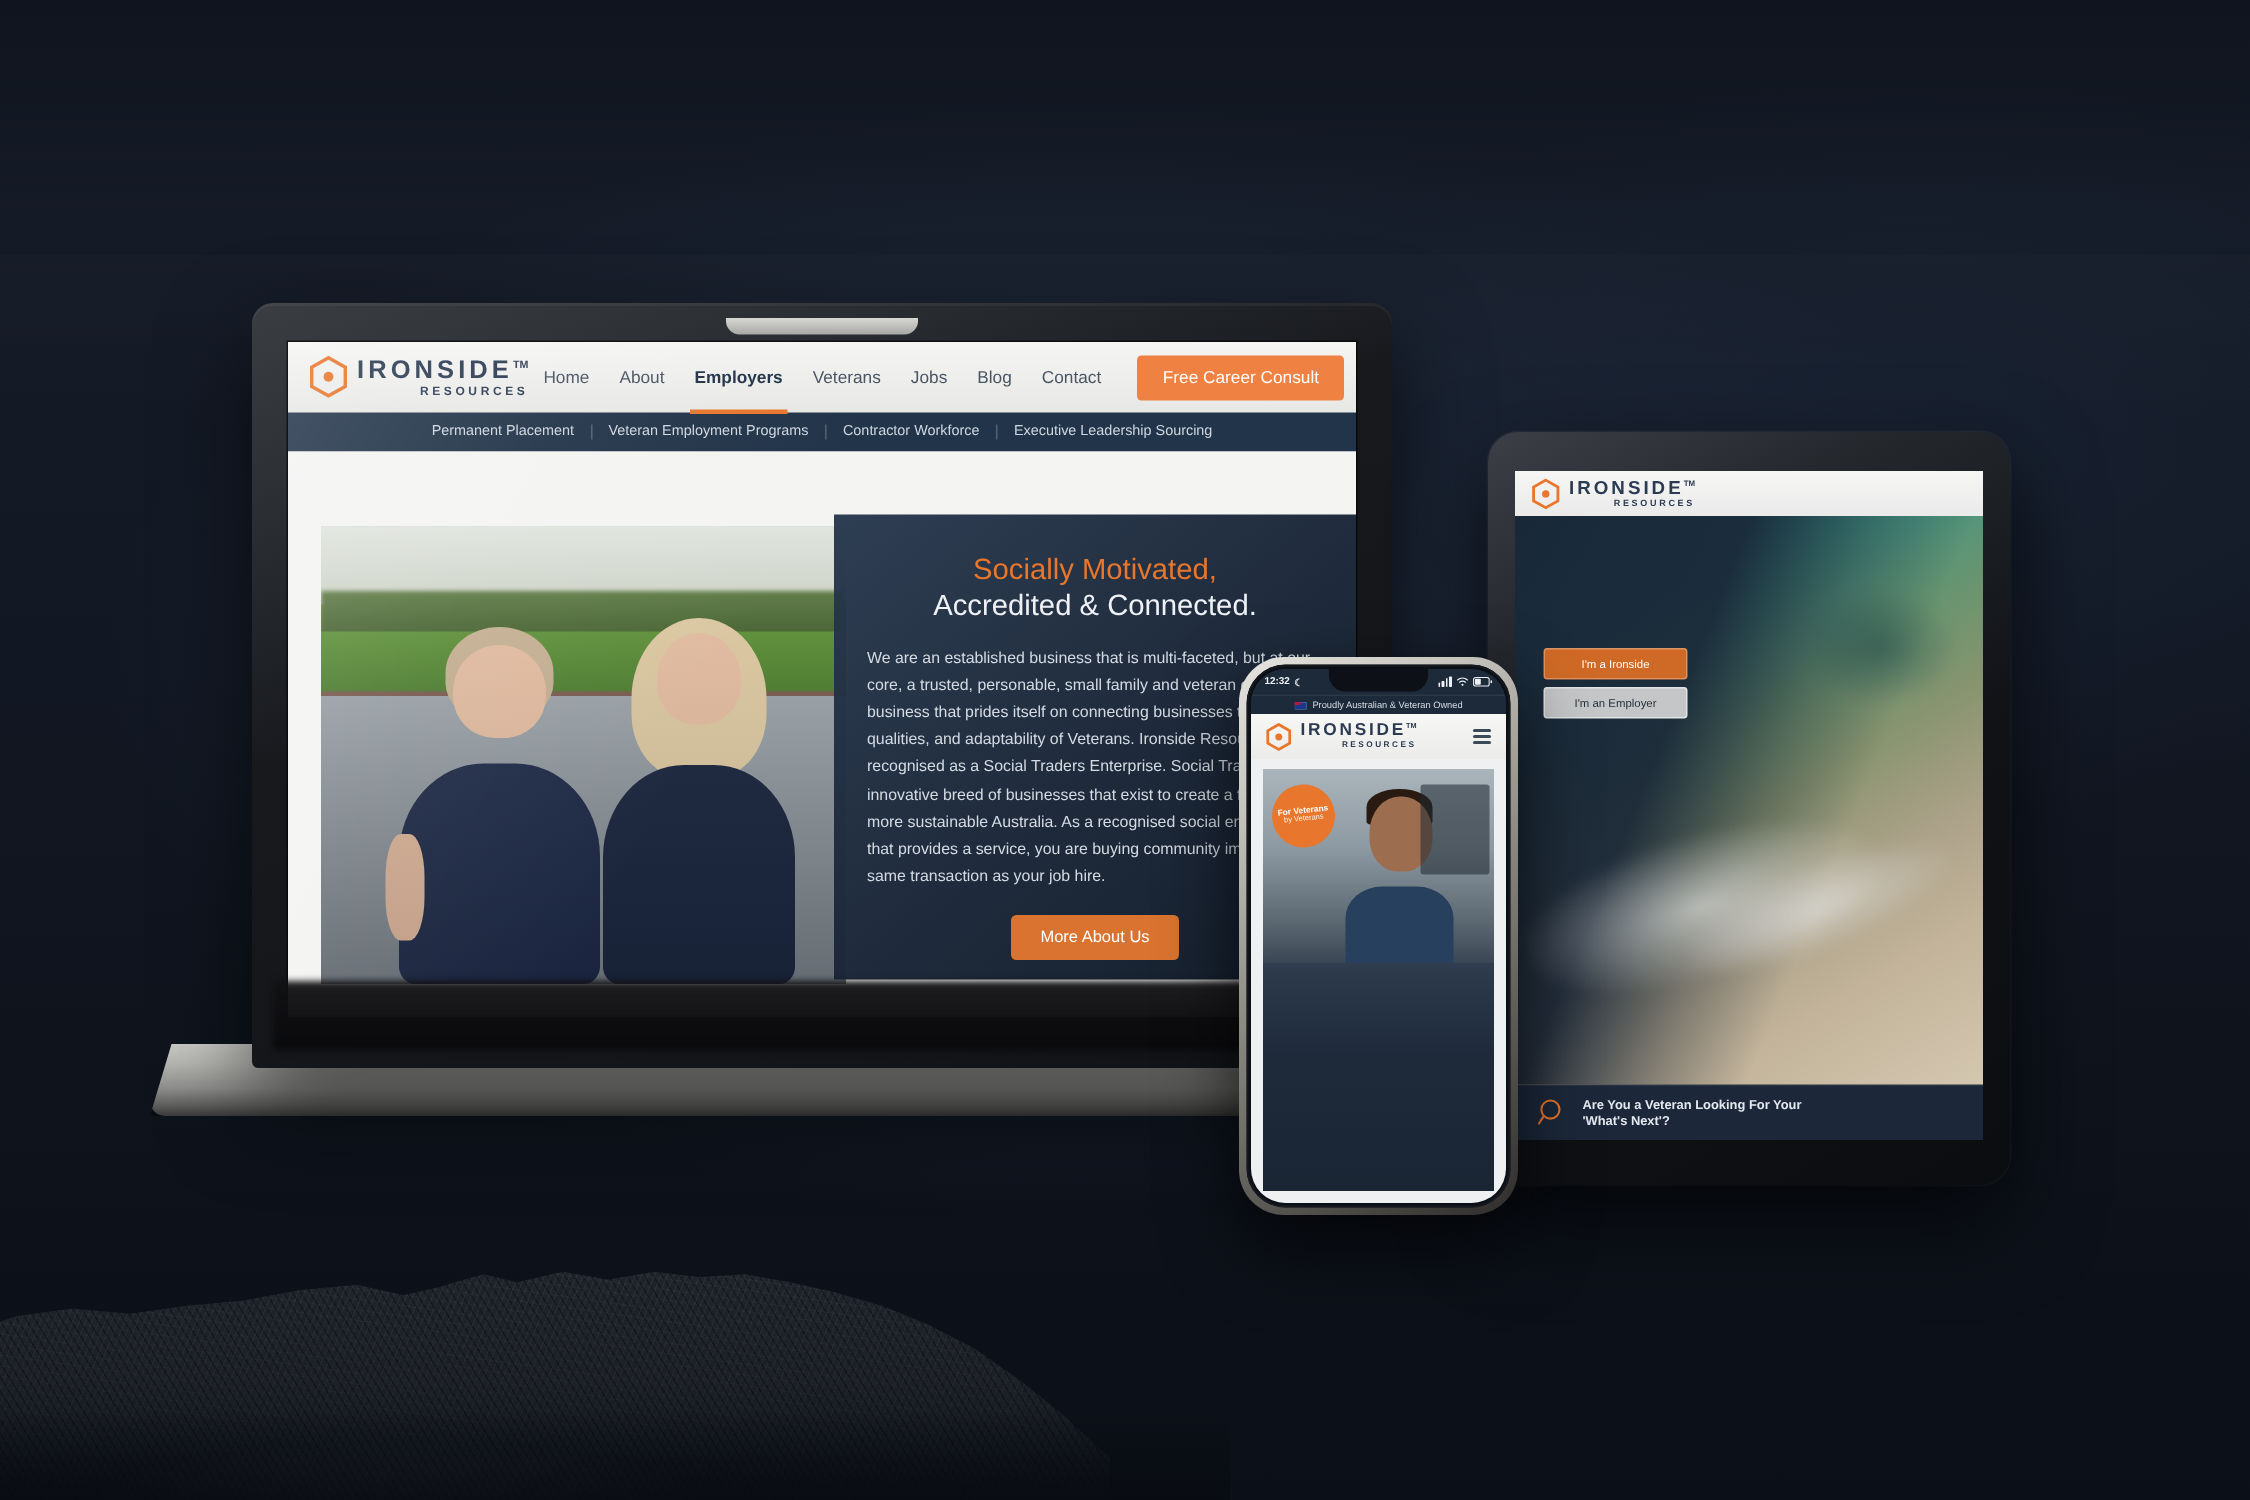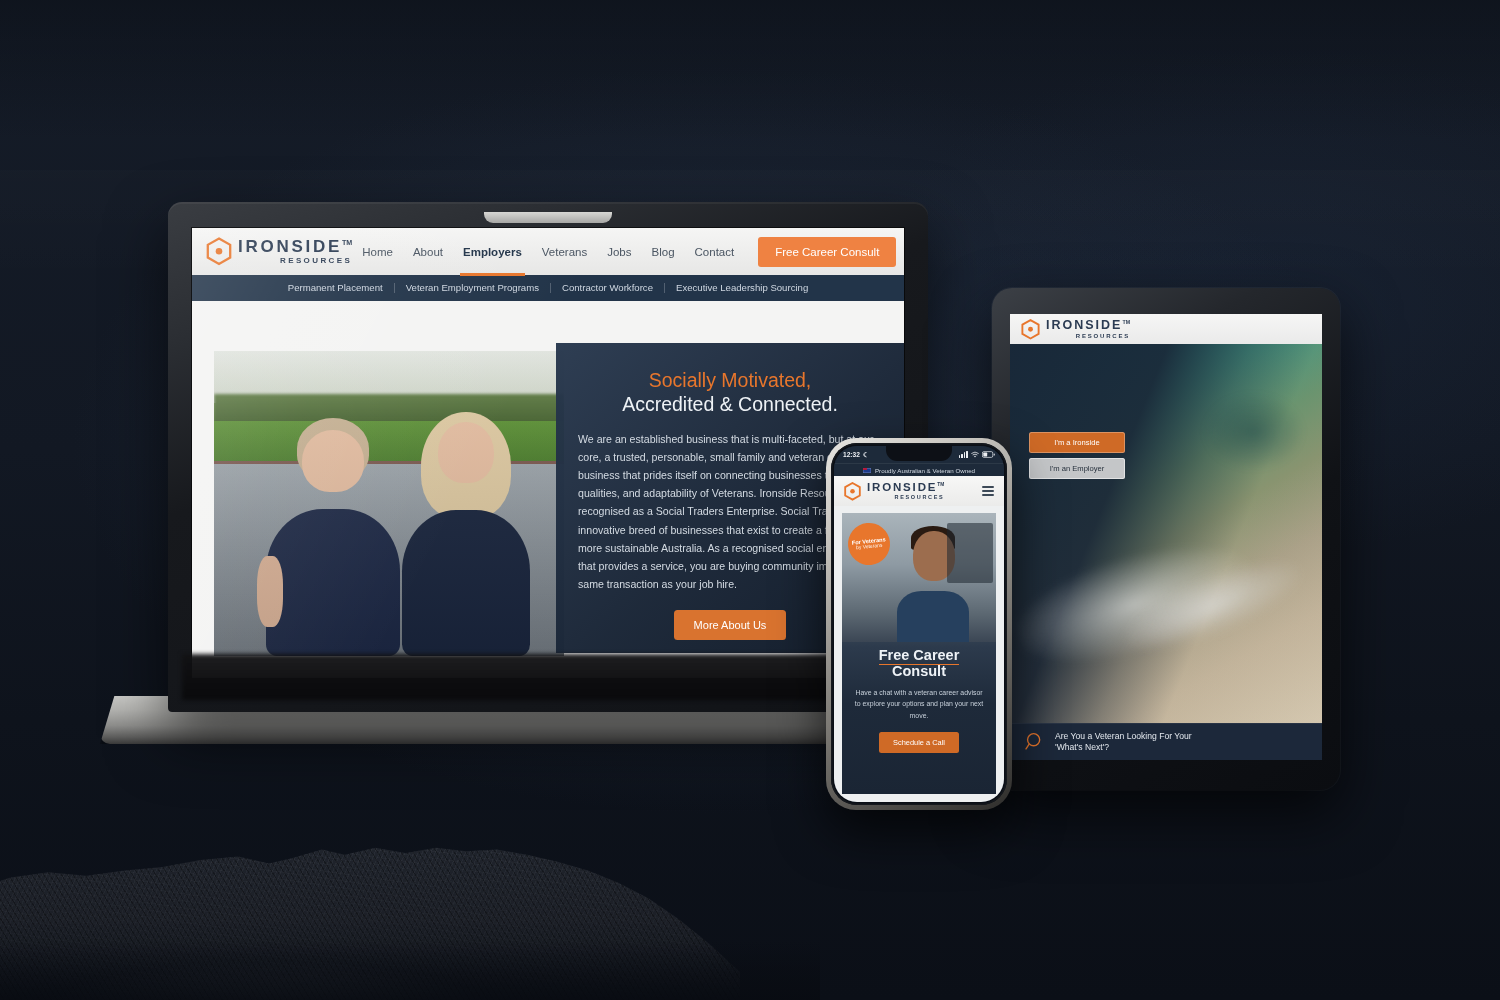--- a/index.html
+++ b/index.html
@@ -201,21 +201,21 @@
   .tb-h1 .o { display:block; color:#e8762c; font-size:22px; font-weight:400; }
   .tb-h1 .w { display:block; color:#eef2f6; font-size:22px; font-weight:400; }
   .tb-sub { color:#dde3ea; font-size:8.4px; line-height:1.78; margin-bottom:11px; }
   .tb-btn { display:block; width:96px; text-align:center; font-size:7.6px; padding:6px 0; border-radius:2.5px; border:none; cursor:pointer; margin-bottom:5px; }
   .tb-btn.primary { background:#cf6a26; color:#fff; box-shadow: inset 0 0 0 1px rgba(255,255,255,0.28); }
   .tb-btn.ghost { background:#c4c6c8; color:#26303c; box-shadow: inset 0 0 0 1px rgba(255,255,255,0.5); }
   .tb-searchbar {
     height:37px; background:#1c283a; display:flex; align-items:center; gap:9px; padding:0 14px;
     border-top:1px solid rgba(255,255,255,0.06);
   }
-  .tb-searchbar .txt { color:#e4e9ef; font-size:8.6px; font-weight:400; line-height:1.32; }
+  .tb-searchbar .txt { color:#e4e9ef; font-size:8.6px; font-weight:700; line-height:1.32; }
 
   
   #phone { position:absolute; left:826px; top:438px; width:186px; height:372px; }
   #phone-frame {
     position:absolute; inset:0; border-radius:30px;
     background: linear-gradient(145deg,#e6e4e0 0%, #c8c5bf 20%, #8f8c86 48%, #55534f 78%, #2e2d2b 100%);
     box-shadow: 0 22px 50px rgba(0,0,0,0.70);
     padding:5px;
   }
   #phone-inner {
@@ -463,28 +463,20 @@
               <div class="ph-photo">
                 <div class="ph-man-hair"></div>
                 <div class="ph-man-head"></div>
                 <div class="ph-man-body"></div>
                 <div style="position:absolute;right:2%;top:8%;width:30%;height:46%;background:rgba(30,38,48,0.55);border-radius:2px;"></div>
               </div>
               <div class="ph-badge">
                 <b>For Veterans</b>
                 <i>by Veterans</i>
               </div>
-              <div class="ph-card-txt">
-                <div class="ph-h2">
-                  <span class="u">Free Career</span><br>
-                  <span>Consult</span>
-                </div>
-                <p class="ph-body">Have a chat with a veteran career advisor to explore your options and plan your next move.</p>
-                <button class="ph-btn">Schedule a Call</button>
-              </div>
             </div>
           </div>
 
         </div>
       </div>
     </div>
   </div>
 
   <div id="rock"></div>
   <div id="rock-shadow"></div>

